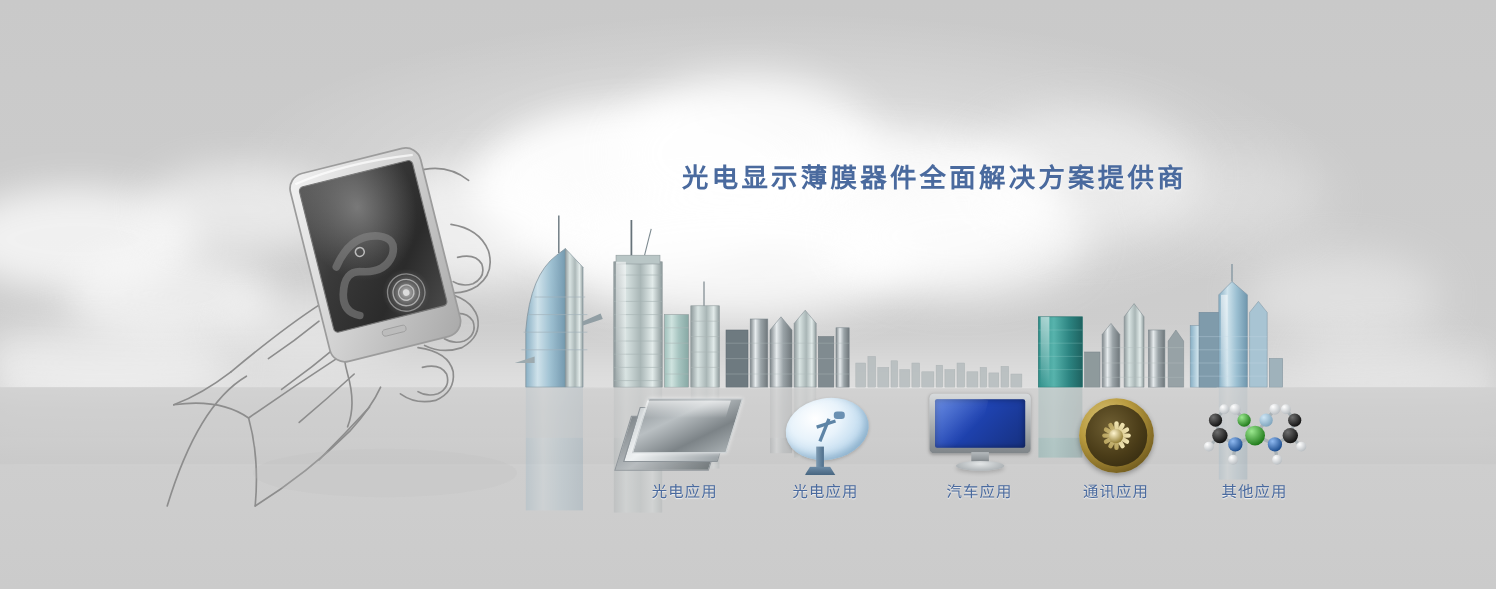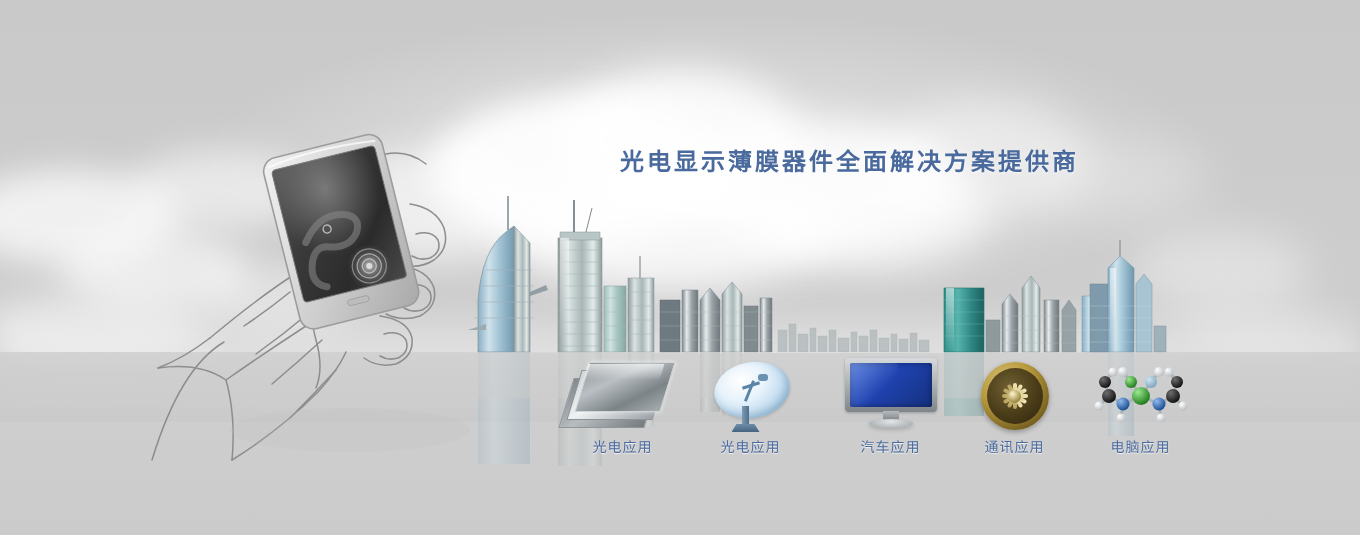--- a/index.html
+++ b/index.html
@@ -533,17 +533,17 @@
           <circle cx="30" cy="14" r="5" fill="url(#aW)"></circle>
           <circle cx="66" cy="14" r="5" fill="url(#aW)"></circle>
           <circle cx="20" cy="14" r="4.5" fill="url(#aW)"></circle>
           <circle cx="76" cy="14" r="4.5" fill="url(#aW)"></circle>
           <circle cx="6" cy="48" r="4.5" fill="url(#aW)"></circle>
           <circle cx="90" cy="48" r="4.5" fill="url(#aW)"></circle>
           <circle cx="28" cy="60" r="4.5" fill="url(#aW)"></circle>
           <circle cx="68" cy="60" r="4.5" fill="url(#aW)"></circle>
         </svg>
       </div>
-      <div class="caption">电脑应用</div>
+      <div class="caption">其他应用</div>
     </div>
 
   </div>
 </div>
 
 </body></html>

